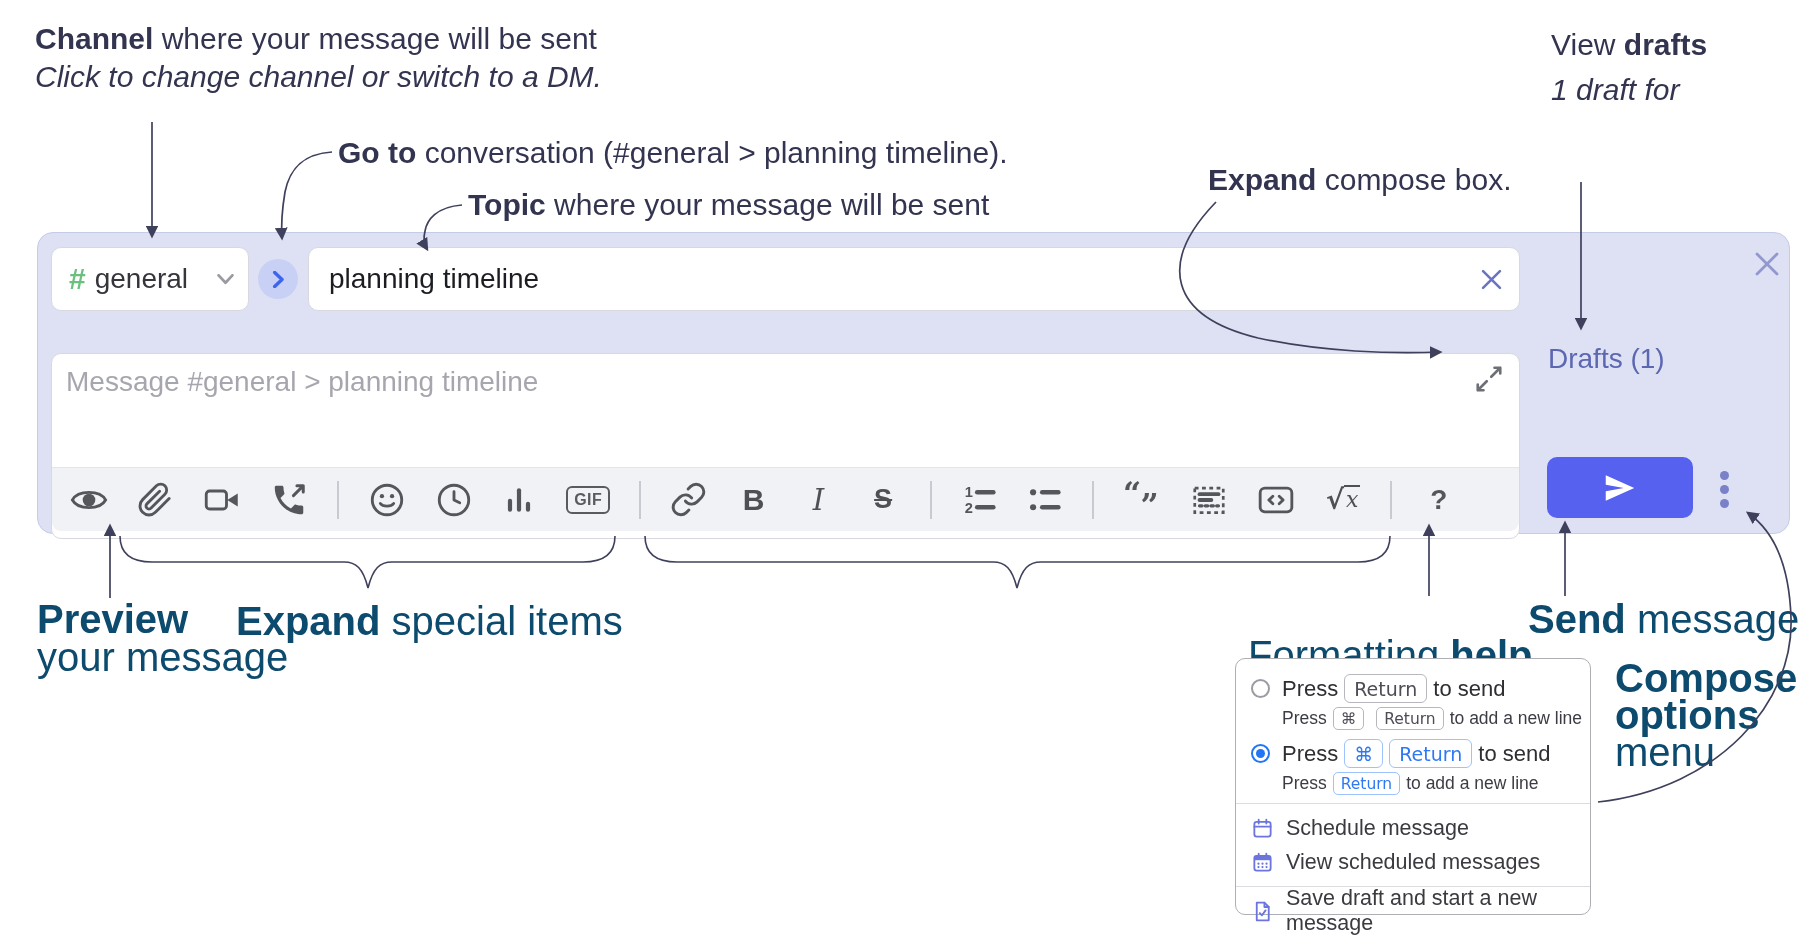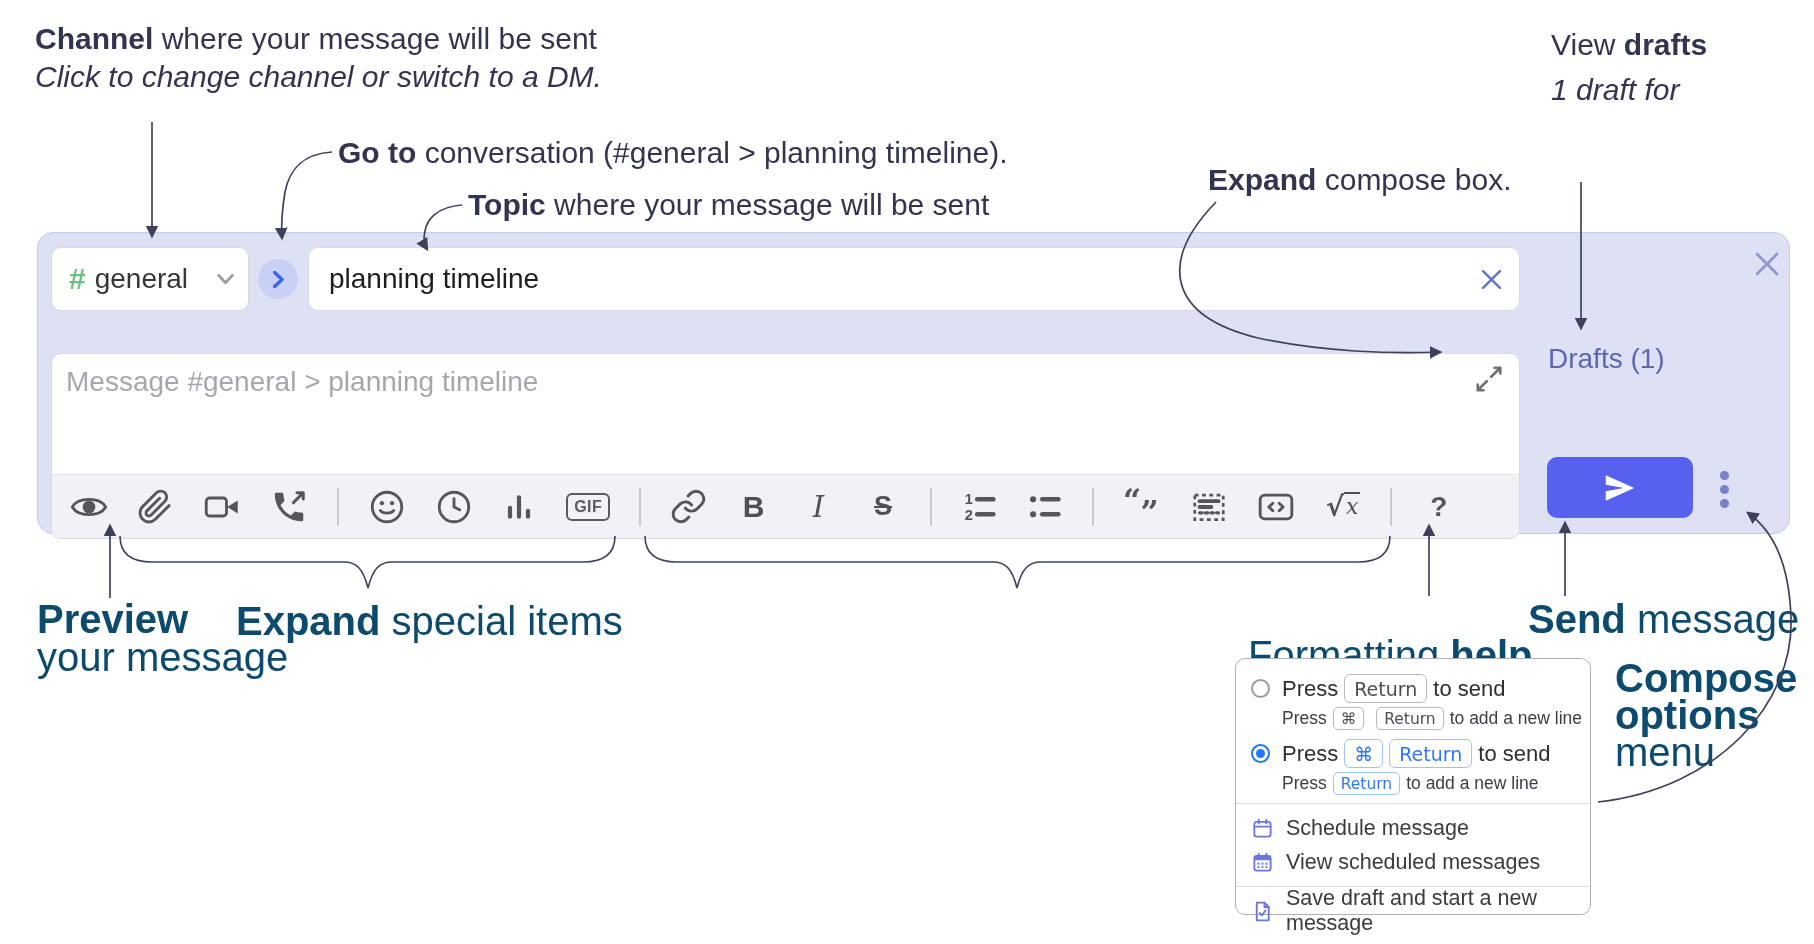--- a/index.html
+++ b/index.html
@@ -48,21 +48,21 @@
                  display:flex; align-items:center; justify-content:center; margin-right:6px; }
 
   #msg-box { left:13px; top:100px; width:1469px; height:186px; overflow:hidden;margin-top:20px; }
   #msg-input { display:block; width:calc(100% - 70px); height:110px; border:none; outline:none; resize:none;
                overflow:hidden; font-family:"Liberation Sans",sans-serif; font-size:28px; color:#1c1d22;
                padding:12px 0 0 14px; background:transparent; }
   #msg-input::placeholder { color:#a6a6ae; }
   #expand-btn { position:absolute; right:12px; top:8px; width:36px; height:36px; border:none;
                 background:transparent; cursor:pointer; padding:0; }
 
-  #toolbar { position:absolute; left:0; right:0; bottom:0; height:64px; background:#f1f2f6;
+  #toolbar { position:absolute; left:0; right:0; bottom:7px; height:64px; background:#f1f2f6;
              border-top:1px solid #e4e5ea; border-radius:0 0 9px 9px; display:flex;
              align-items:center; justify-content:space-between; padding:0 62px 0 18px; }
   .tb { border:none; background:transparent; padding:0; cursor:pointer; display:flex;
         align-items:center; justify-content:center; height:44px; min-width:36px; color:#55565c; }
   .tdiv { width:2px; height:38px; background:#c9cad1; }
   .tb-letter-b { font-size:30px; font-weight:700; color:#4f5056; }
   .tb-letter-i { font-size:29px; font-style:italic; font-family:"DejaVu Serif",serif; color:#4f5056; }
   .tb-letter-s { font-size:27px; font-weight:600; text-decoration:line-through; color:#4f5056; }
   .tb-gif { border:2.4px solid #595b60; border-radius:6px; font-size:16px; font-weight:700;
             letter-spacing:0.5px; padding:3px 6px; color:#595b60; }

